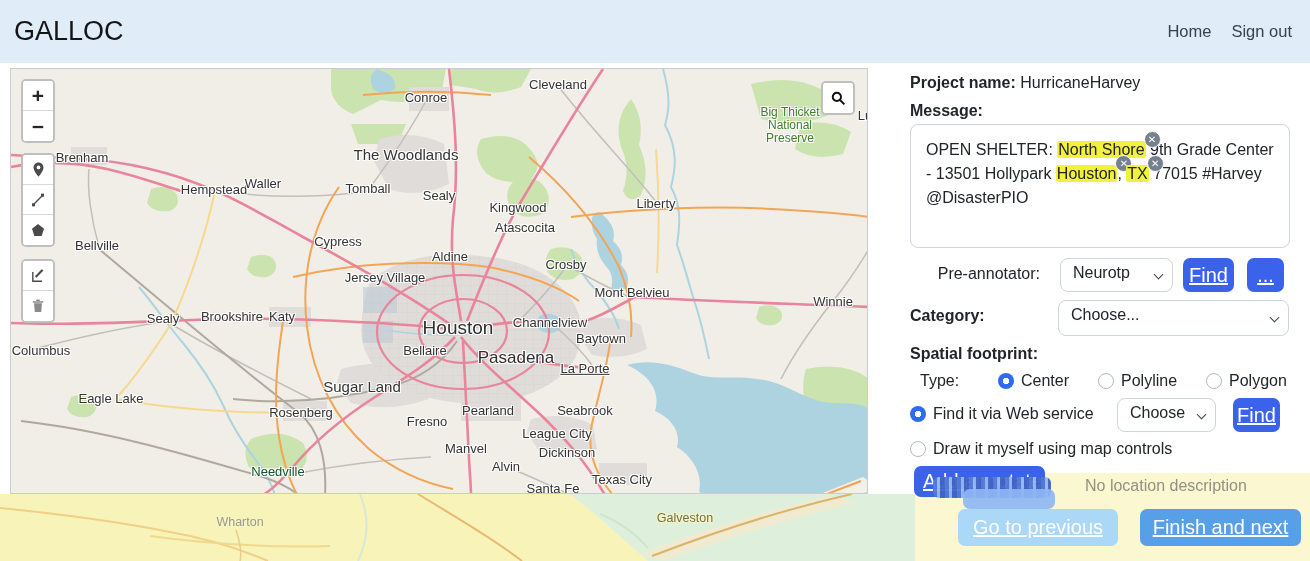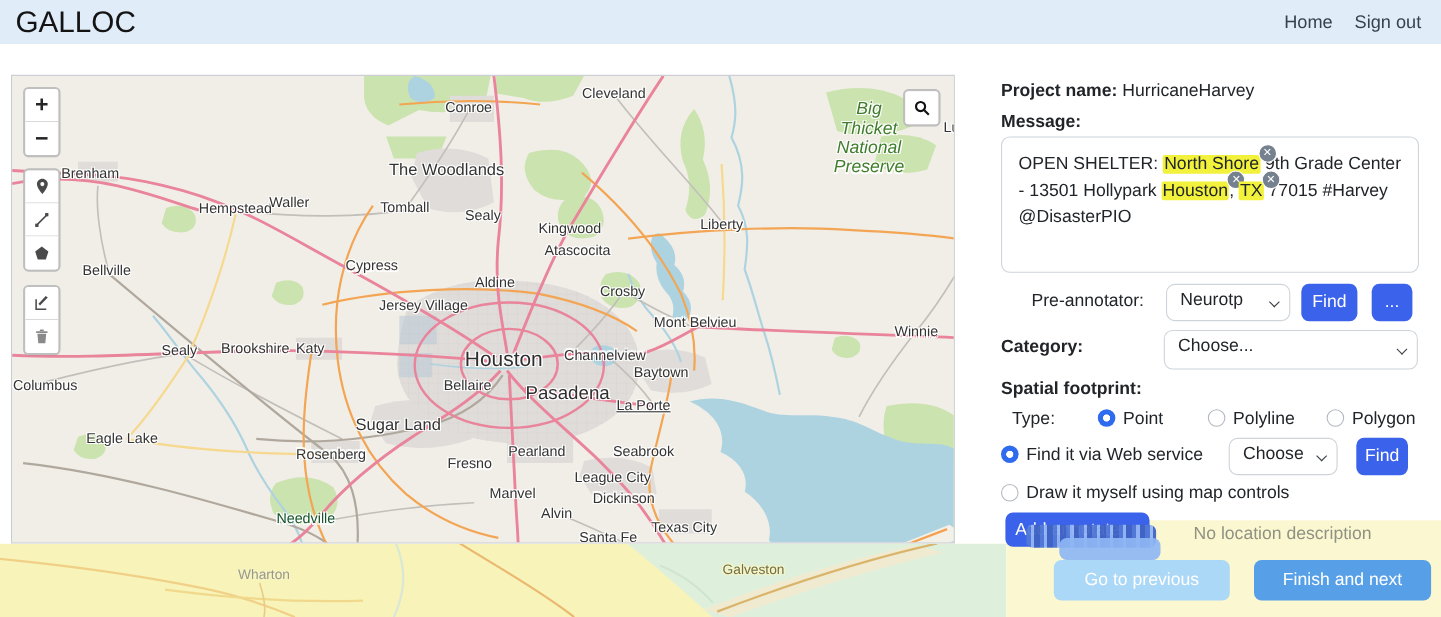--- a/index.html
+++ b/index.html
@@ -1,20 +1,20 @@
 <!DOCTYPE html>
 <html><head>
 <meta charset="utf-8">
 <style>
   * { box-sizing: border-box; margin: 0; padding: 0; }
   html,body { width:1310px; height:561px; }
   body { font-family: "Liberation Sans", sans-serif; background:#fff; position:relative; overflow:hidden; }
 
   
-  .navbar { position:absolute; left:0; top:0; width:1310px; height:40px; background:#e1ecf9;
+  .navbar { position:absolute; left:0; top:0; width:1310px; height:63px; background:#e1ecf9;
             display:flex; align-items:center; justify-content:space-between; padding:0 14px; z-index:5;}
   .brand { font-size:27px; color:#141414; }
   .nav-links { display:flex; gap:20px; margin-right:4px; }
   .nav-link { font-size:16.5px; color:#37424d; cursor:pointer; }
 
   
   .strip { position:absolute; left:0; top:494px; width:915px; height:67px; z-index:0; overflow:hidden; }
   .strip svg { position:absolute; left:0; top:0; }
   .slabel { position:absolute; transform:translate(-50%,-50%); font-size:12.5px; pointer-events:none;
             text-shadow:1px 1px 0 #f9f5c2,-1px -1px 0 #f9f5c2,1px -1px 0 #f9f5c2,-1px 1px 0 #f9f5c2; }
@@ -40,22 +40,22 @@
   .msgbox { position:absolute; left:0; top:56px; width:380px; height:124px; background:#fff;
             border:1px solid #ced4da; border-radius:8px; padding:13px 15px; line-height:24px; font-size:16px; }
   .hl { position:relative; background:#f2f23c; padding:0 1px; border-radius:2px; }
   .xbadge { position:absolute; top:-10px; right:-15px; width:17px; height:17px; border-radius:50%;
             background:#75818f; border:1px solid #fff; color:#fff; font-size:10px; line-height:15px;
             text-align:center; cursor:pointer; }
   .sel { position:absolute; background:#fff; border:1px solid #ced4da; border-radius:8px;
          font-size:16px; color:#212529; padding:5px 26px 5px 12px; cursor:pointer; }
   .chev { position:absolute; right:10px; top:12px; width:7px; height:7px;
           border-right:1.8px solid #3c4248; border-bottom:1.8px solid #3c4248; transform:rotate(45deg); }
-  .btn { position:absolute; border:0; border-radius:7px; color:#fff; font-size:16px;
-         font-family:"Liberation Sans",sans-serif; cursor:pointer; text-align:center; }
+  .btn { position:absolute; border:0; border-radius:7px; color:#fff; font-size:20px;
+         font-family:"Liberation Sans",sans-serif; cursor:pointer; text-align:center;text-decoration:underline; }
   .btn-primary { background:#3b62eb; }
   .radio { display:inline-block; width:16px; height:16px; border-radius:50%; background:#fff;
            border:1px solid #b3b9c0; vertical-align:-3px; margin-right:7px; cursor:pointer; }
   .radio.on { border:0; background:radial-gradient(circle, #fff 0 3px, #2e6bee 3.5px); }
   .opt { position:absolute; top:0; white-space:nowrap; }
   .garble1 { position:absolute; left:23px; top:409px; width:118px; height:21px; border-radius:6px;
              background:repeating-linear-gradient(90deg, rgba(82,120,214,.95) 0 4px, rgba(148,182,244,.95) 4px 7px, rgba(64,100,196,.95) 7px 12px); }
   .garble2 { position:absolute; left:53px; top:421px; width:92px; height:20px; border-radius:7px;
              background:rgba(142,182,243,.92); }
   .status { position:absolute; left:175px; top:409px; font-size:16px; color:#8f9283; }
@@ -214,21 +214,21 @@
       <div class="mlabel" style="left: 415px; top: 29px; color: rgb(51, 51, 51);">Conroe</div>
       <div class="mlabel" style="left: 547px; top: 16px; color: rgb(51, 51, 51);">Cleveland</div>
       <div class="mlabel" style="left: 395px; top: 86px; font-size: 15px; color: rgb(51, 51, 51);">The Woodlands</div>
       <div class="mlabel" style="left: 203px; top: 121px; color: rgb(51, 51, 51);">Hempstead</div>
       <div class="mlabel" style="left: 252px; top: 115px; color: rgb(51, 51, 51);">Waller</div>
       <div class="mlabel" style="left: 357px; top: 120px; color: rgb(51, 51, 51);">Tomball</div>
       <div class="mlabel" style="left: 428px; top: 127px; color: rgb(51, 51, 51);">Sealy</div>
       <div class="mlabel" style="left: 507px; top: 139px; color: rgb(51, 51, 51);">Kingwood</div>
       <div class="mlabel" style="left: 514px; top: 159px; color: rgb(51, 51, 51);">Atascocita</div>
       <div class="mlabel" style="left: 645px; top: 135px; color: rgb(51, 51, 51);">Liberty</div>
-      <div class="mlabel" style="left: 779px; top: 57px; font-size: 16px; color: rgb(63, 125, 44); font-style: italic;">Big Thicket
+      <div class="mlabel" style="left: 779px; top: 57px; font-size: 12px; color: rgb(63, 125, 44); ">Big Thicket
 National
 Preserve</div>
       <div class="mlabel" style="left: 854px; top: 47px; color: rgb(51, 51, 51);">Lu</div>
       <div class="mlabel" style="left: 71px; top: 89px; color: rgb(51, 51, 51);">Brenham</div>
       <div class="mlabel" style="left: 86px; top: 177px; color: rgb(51, 51, 51);">Bellville</div>
       <div class="mlabel" style="left: 327px; top: 173px; color: rgb(51, 51, 51);">Cypress</div>
       <div class="mlabel" style="left: 439px; top: 188px; color: rgb(51, 51, 51);">Aldine</div>
       <div class="mlabel" style="left: 555px; top: 196px; color: rgb(51, 51, 51);">Crosby</div>
       <div class="mlabel" style="left: 374px; top: 209px; color: rgb(51, 51, 51);">Jersey Village</div>
       <div class="mlabel" style="left: 621px; top: 224px; color: rgb(51, 51, 51);">Mont Belvieu</div>
@@ -334,21 +334,21 @@
   <div class="sel" style="left:148px; top:232px; width:231px; height:36px;">
     <span>Choose...</span>
     <span class="chev" style="top:13px;"></span>
   </div>
 
   <div class="abs bold" style="left:0; top:277px;">Spatial footprint:</div>
 
   <div class="abs" style="left:0; top:304px; width:392px; height:20px;">
     <span class="abs" style="left:10px; top:0;">Type:</span>
     <span></span>
-  <span class="opt" style="left: 88px;"><span class="radio on"></span><span>Point</span></span><span class="opt" style="left: 188px;"><span class="radio"></span><span>Polyline</span></span><span class="opt" style="left: 296px;"><span class="radio"></span><span>Polygon</span></span></div>
+  <span class="opt" style="left: 88px;"><span class="radio on"></span><span>Center</span></span><span class="opt" style="left: 188px;"><span class="radio"></span><span>Polyline</span></span><span class="opt" style="left: 296px;"><span class="radio"></span><span>Polygon</span></span></div>
 
   <div class="abs" style="left:0; top:337px; white-space:nowrap;">
     <span class="radio on"></span><span>Find it via Web service</span>
   </div>
   <div class="sel" style="left:207px; top:330px; width:99px; height:34px; padding-right:22px; overflow:hidden;">
     <span>Choose</span>
     <span class="chev"></span>
   </div>
   <button class="btn btn-primary" style="left:323px; top:330px; width:47px; height:34px;">Find</button>
 

